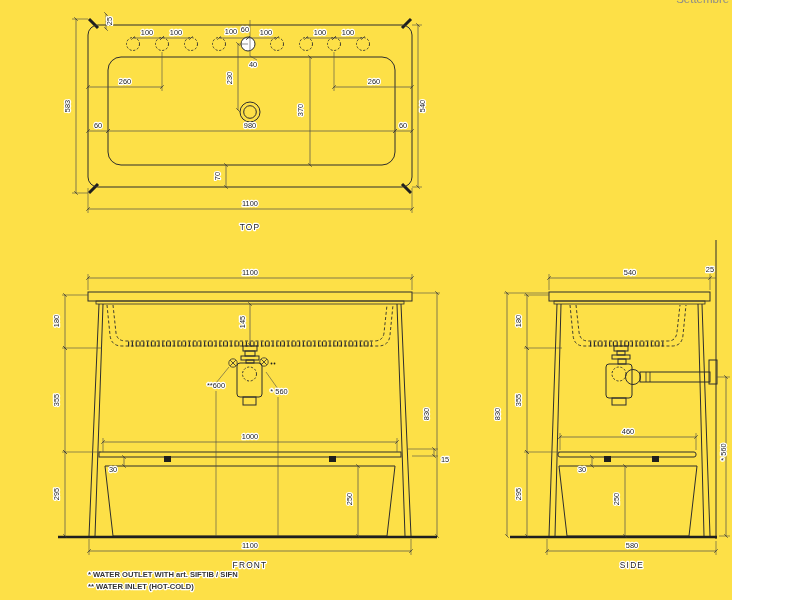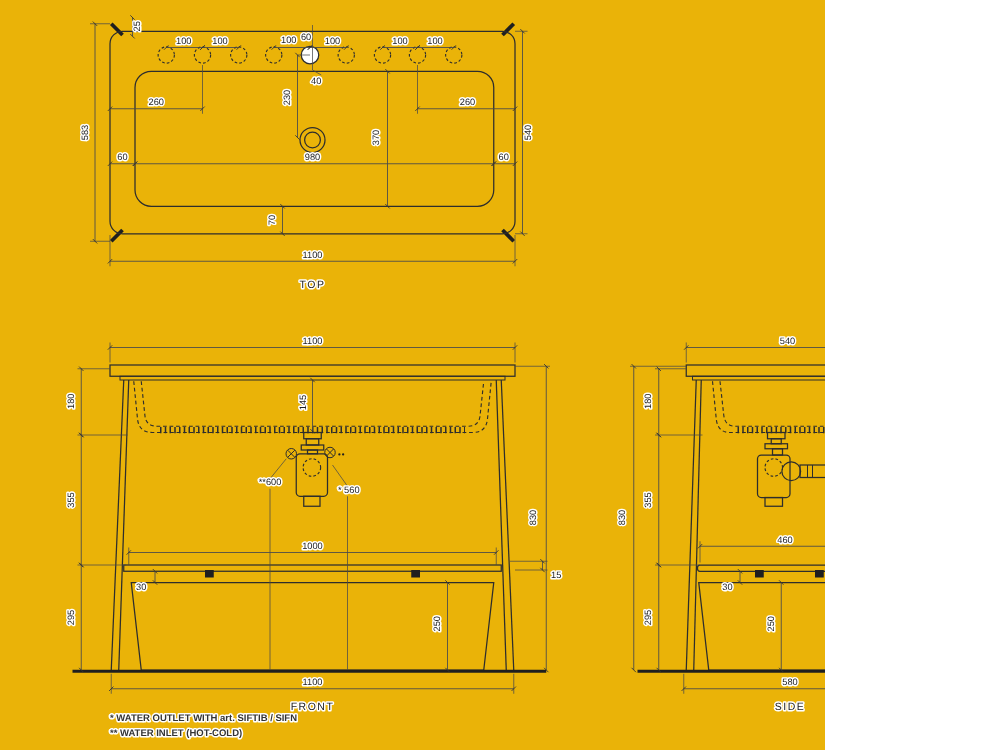--- a/index.html
+++ b/index.html
@@ -1,16 +1,16 @@
 <!DOCTYPE html>
 <html><head>
 <meta charset="utf-8">
 <style>
   html,body{margin:0;padding:0;background:#fff;}
-  .stage{position:relative;width:660px;height:600px;background:#eab308;overflow:hidden;
+  .stage{position:relative;width:732px;height:600px;background:#fde047;overflow:hidden;
          font-family:"Liberation Sans",sans-serif;}
   svg{position:absolute;left:0;top:0;}
   
   .ln{stroke:#2d2d2d;stroke-width:1;fill:none;}
   .lt{stroke:#2d2d2d;stroke-width:.8;fill:none;}
   .th{stroke:#1f1f1f;stroke-width:2.4;fill:none;}
   .tab{stroke:#1f1f1f;stroke-width:3;fill:none;}
   .ds{stroke:#2d2d2d;stroke-width:.9;fill:none;stroke-dasharray:3 2.2;}
   .dc{stroke:#2d2d2d;stroke-width:.9;fill:none;stroke-dasharray:2.1 1.7;}
   .hatch{stroke:#2d2d2d;stroke-width:5;fill:none;stroke-dasharray:1.2 2.6;}

